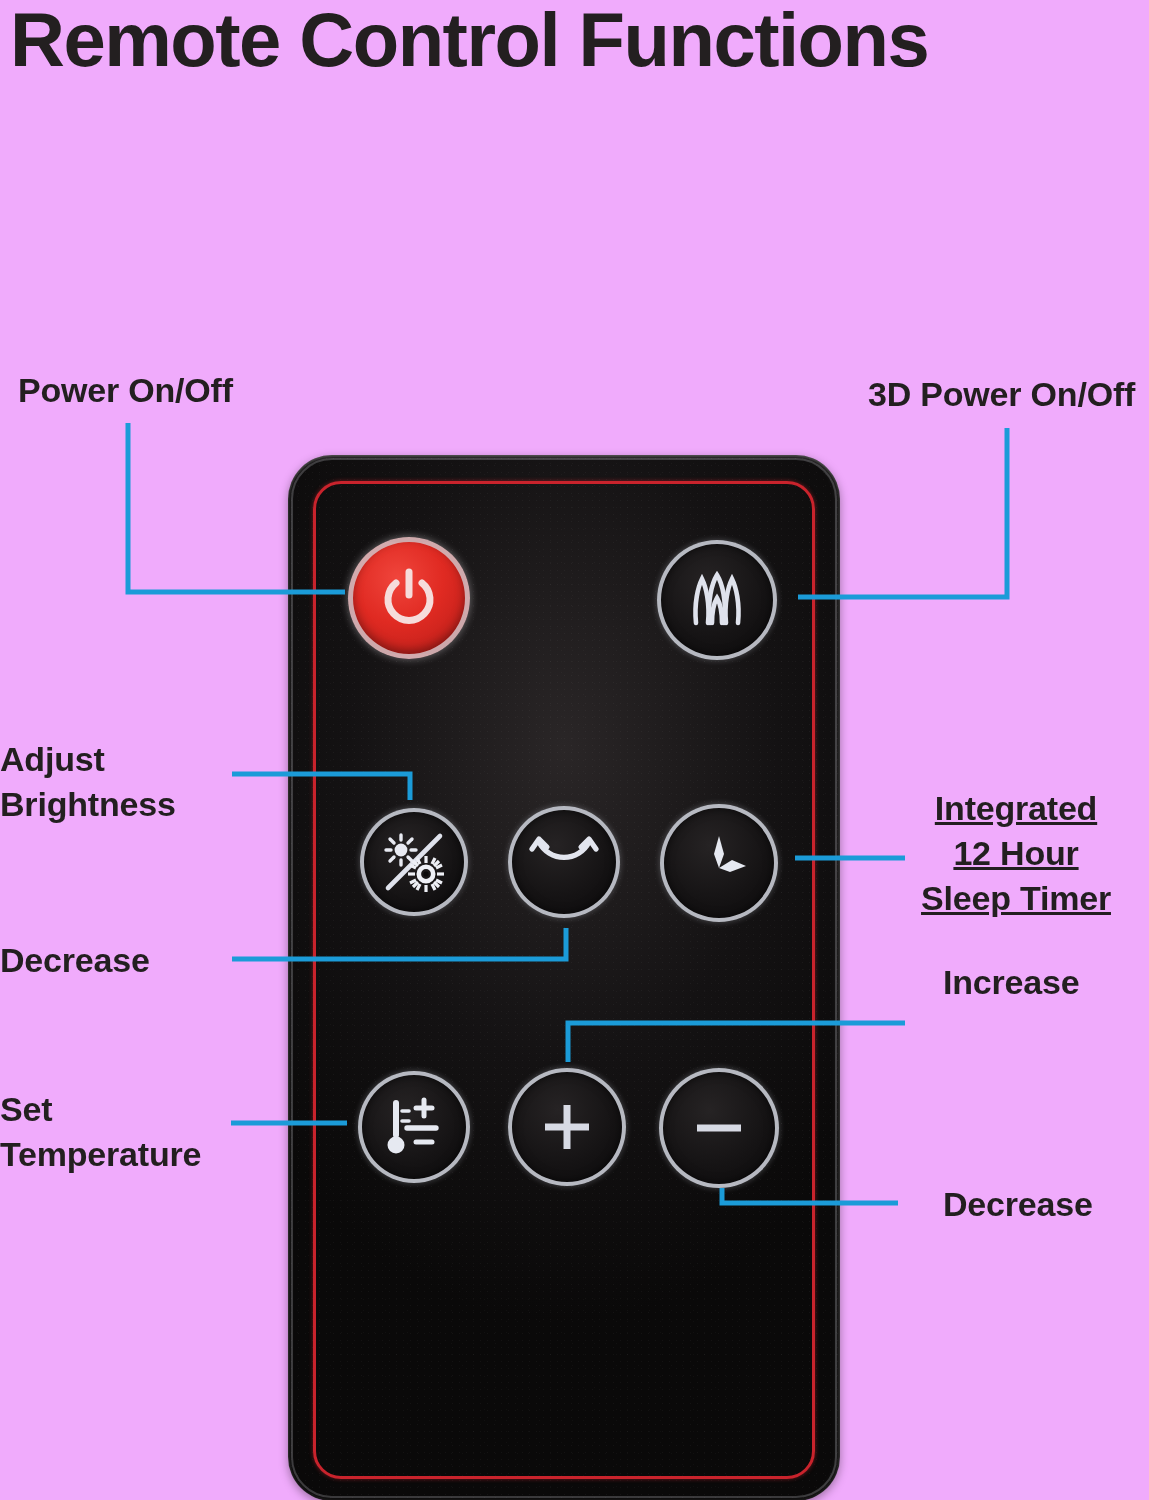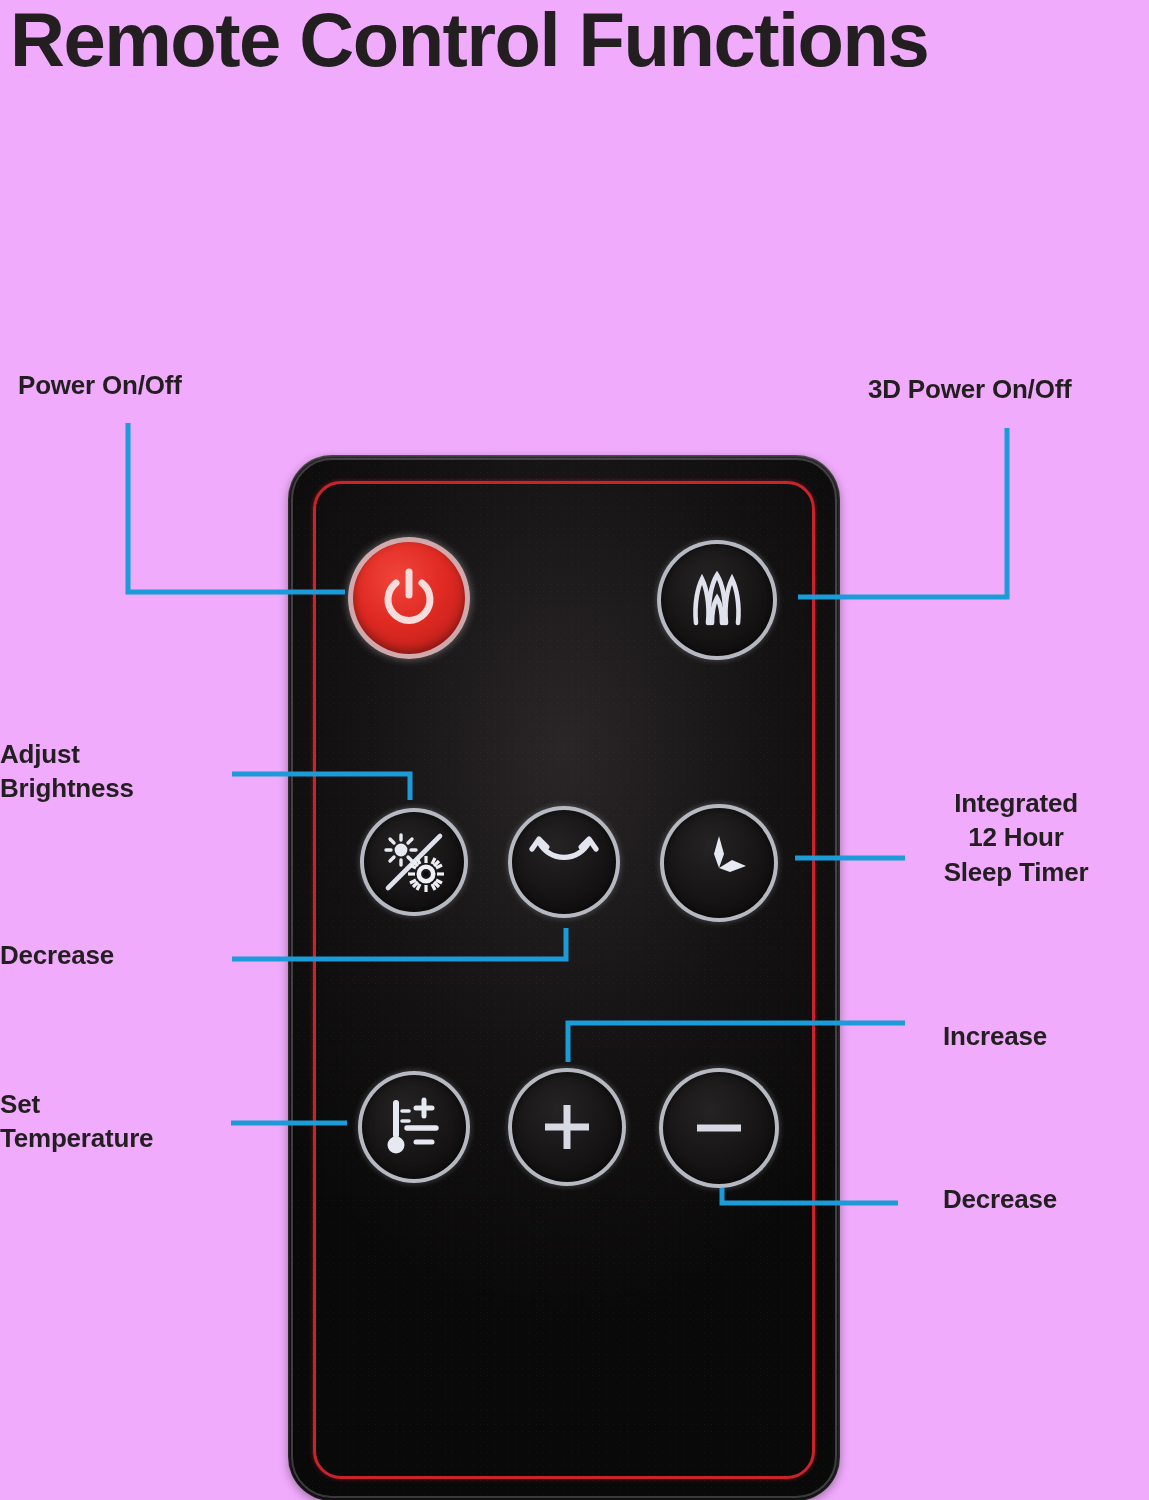--- a/index.html
+++ b/index.html
@@ -112,36 +112,36 @@
   #btn-temp    { left: 358px; top: 1071px; width: 104px; height: 104px; }
   #btn-plus    { left: 508px; top: 1068px; width: 110px; height: 110px; }
   #btn-minus   { left: 659px; top: 1068px; width: 112px; height: 112px; }
 
   .btn svg { display: block; overflow: visible; }
 
   
   .label {
     position: absolute;
     color: #231f20;
-    font-size: 26px;
+    font-size: 34px;
     font-weight: 700;
     line-height: 1.32;
     letter-spacing: -0.2px;
     white-space: pre-line;
   }
   .label.right-al { text-align: left; }
   .label.left-al  { text-align: left; }
-  .label.center-al{ text-align: center; }
+  .label.center-al{ text-align: center; text-decoration: underline; }
 
   #lbl-power      { left: 18px;  top: 368px; }
   #lbl-flame      { left: 868px; top: 372px; }
   #lbl-bright     { left: 0px;   top: 737px; width: 218px; }
   #lbl-oscillate  { left: 0px;   top: 938px; width: 218px; }
   #lbl-timer      { left: 900px; top: 786px; width: 232px; }
-  #lbl-increase   { left: 943px; top: 1019px; }
+  #lbl-increase   { left: 943px; top: 960px; }
   #lbl-decrease   { left: 943px; top: 1182px; }
   #lbl-settemp    { left: 0px;   top: 1087px; width: 218px; }
 
   
   #leaders {
     position: absolute;
     left: 0; top: 0;
     width: 1149px; height: 1500px;
     pointer-events: none;
   }

